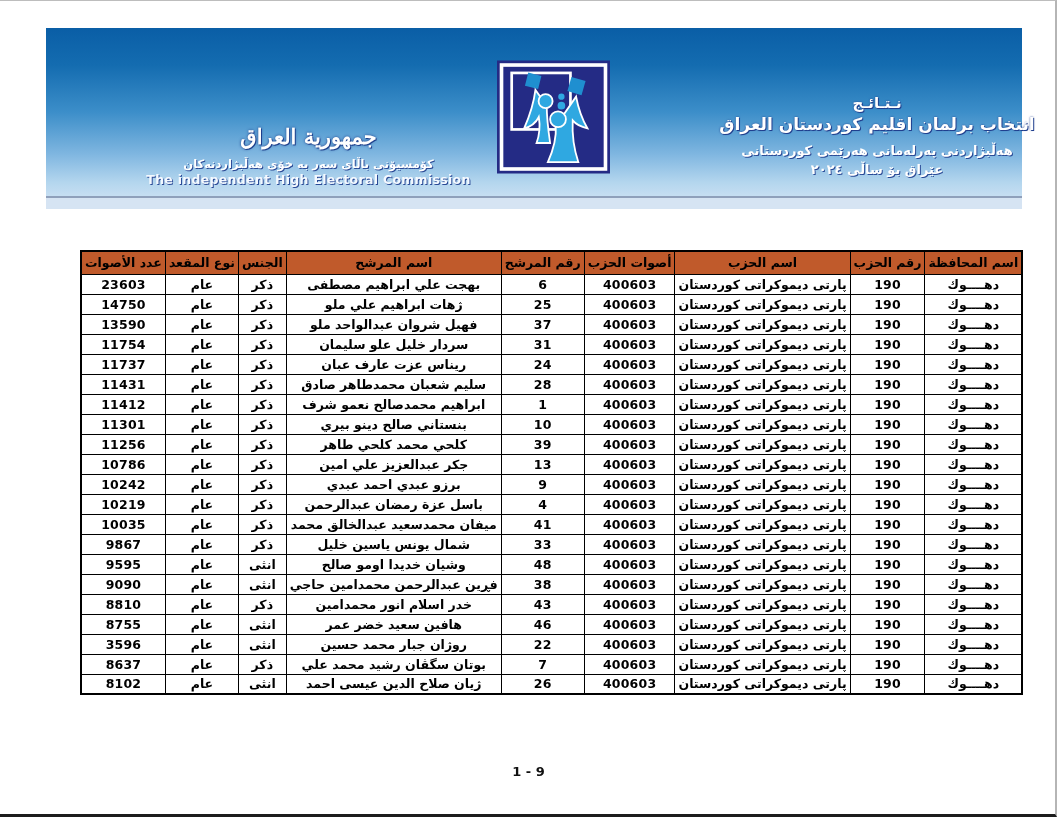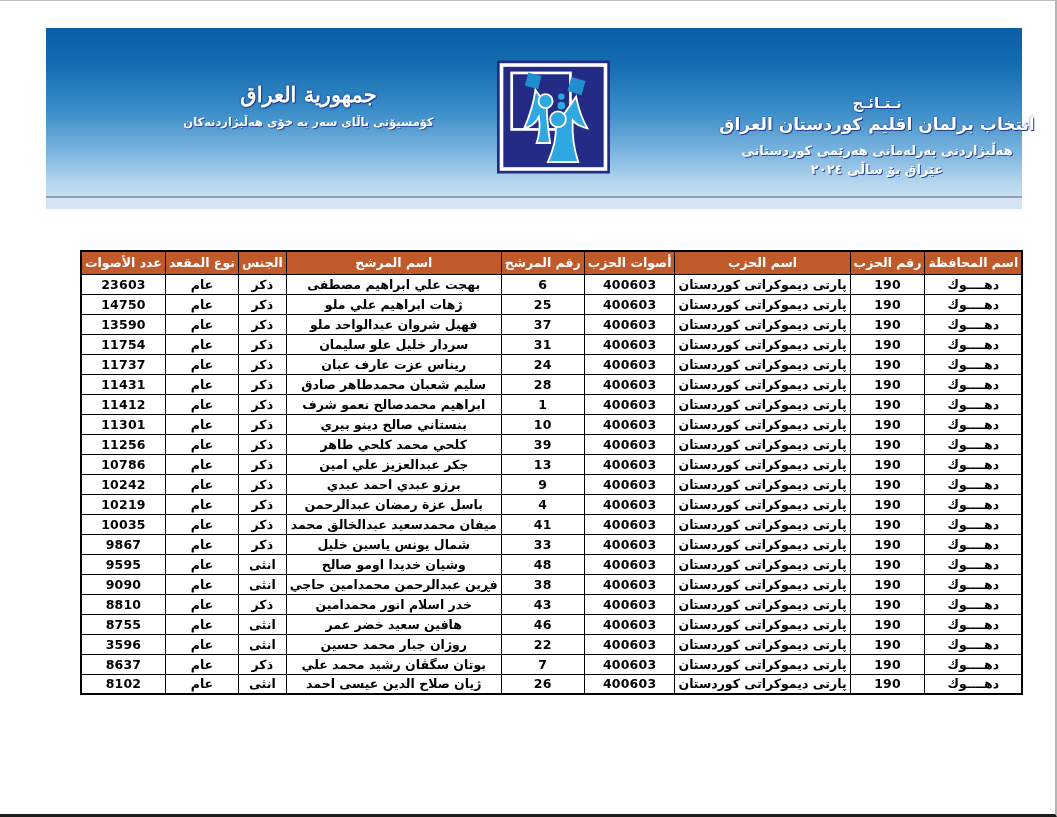--- a/index.html
+++ b/index.html
@@ -32,20 +32,21 @@
   }
 
   .hdr-left {
     position: absolute; left: 85px; top: 50px; width: 355px;
     text-align: center; color: #ffffff; direction: rtl;
   }
   .hdr-left .callig1 {
     font-family: "DejaVu Serif", serif;
     font-size: 21px; font-weight: bold; line-height: 34px;
     text-shadow: 1px 1px 0 #1d3f8c, 0 0 3px #1d3f8c;
+    margin-top: 42px;
   }
   .hdr-left .callig2 {
     font-family: "DejaVu Serif", serif;
     font-size: 20px; font-weight: bold; line-height: 32px;
     text-shadow: 1px 1px 0 #1d3f8c, 0 0 3px #1d3f8c;
   }
   .hdr-left .kurdish {
     font-size: 11.5px; font-weight: bold; line-height: 16px; margin-top: 2px;
     text-shadow: 1px 1px 0 #2a4a96;
   }
@@ -75,21 +76,21 @@
     border-collapse: collapse; direction: rtl;
     font-family: "DejaVu Sans", sans-serif;
   }
   table.results th, table.results td {
     border: 1px solid #000000;
     font-weight: bold;
     text-align: center; vertical-align: middle;
     padding: 0 3px; white-space: nowrap; overflow: hidden;
   }
   table.results th {
-    background: #c05a2b; color: #ffffff;
+    background: #c05a2b; color: #000000;
     font-size: 12.5px; height: 23px;
   }
   table.results td {
     color: #000000; font-size: 12.5px; height: 20px;
     background: #ffffff;
   }
   table.results { border: 2px solid #000; }
   td.num { font-size: 13px; letter-spacing: .2px; }
 
   .footer-page {
@@ -100,20 +101,21 @@
 </style>
 </head>
 <body>
 
 <div class="page">
 
   <div class="banner">
     <div class="hdr-left">
       <div class="callig1">جمهورية العراق</div>
       <div class="kurdish">كۆمسيۆنى باڵاى سەر بە خۆى هەڵبژاردنەكان</div>
+      <div class="english">The independent High Electoral Commission</div>
     </div>
 
     <div class="hdr-right">
       <div class="l1">نـتـائـج</div>
       <div class="l2">انتخاب برلمان اقليم كوردستان العراق</div>
       <div class="l3">هەڵبژاردنى پەرلەمانى هەرێمى كوردستانى</div>
       <div class="l4">عێراق بۆ ساڵى ٢٠٢٤</div>
     </div>
   </div>
   <div class="banner-divider"></div>
@@ -400,14 +402,15 @@
       <td style="width:95px" class="num">400603</td>
       <td style="width:63px" class="num">26</td>
       <td style="width:217px" class="txt">ژيان صلاح الدين عيسى احمد</td>
       <td style="width:50px" class="txt">انثى</td>
       <td style="width:73px" class="txt">عام</td>
       <td style="width:56px" class="num">8102</td>
     </tr>
   </tbody>
   </table>
 
+  <div class="footer-page">1 - 9</div>
 
 </div>
 
 </body></html>

